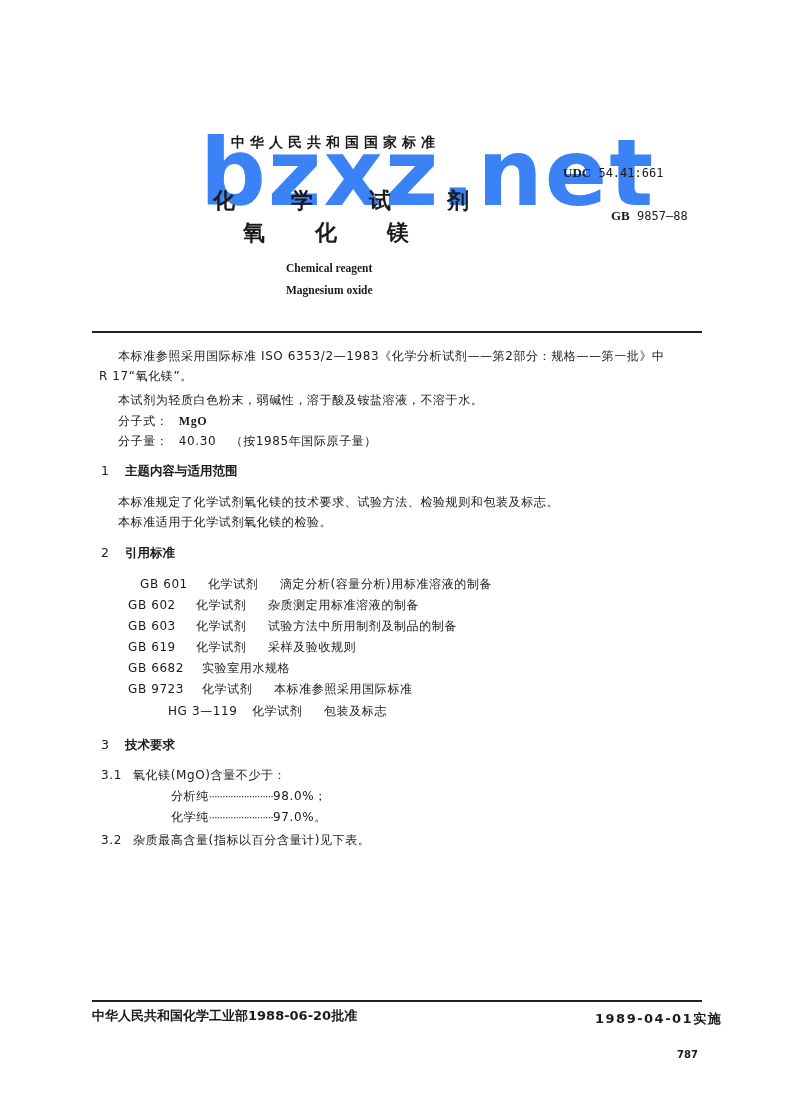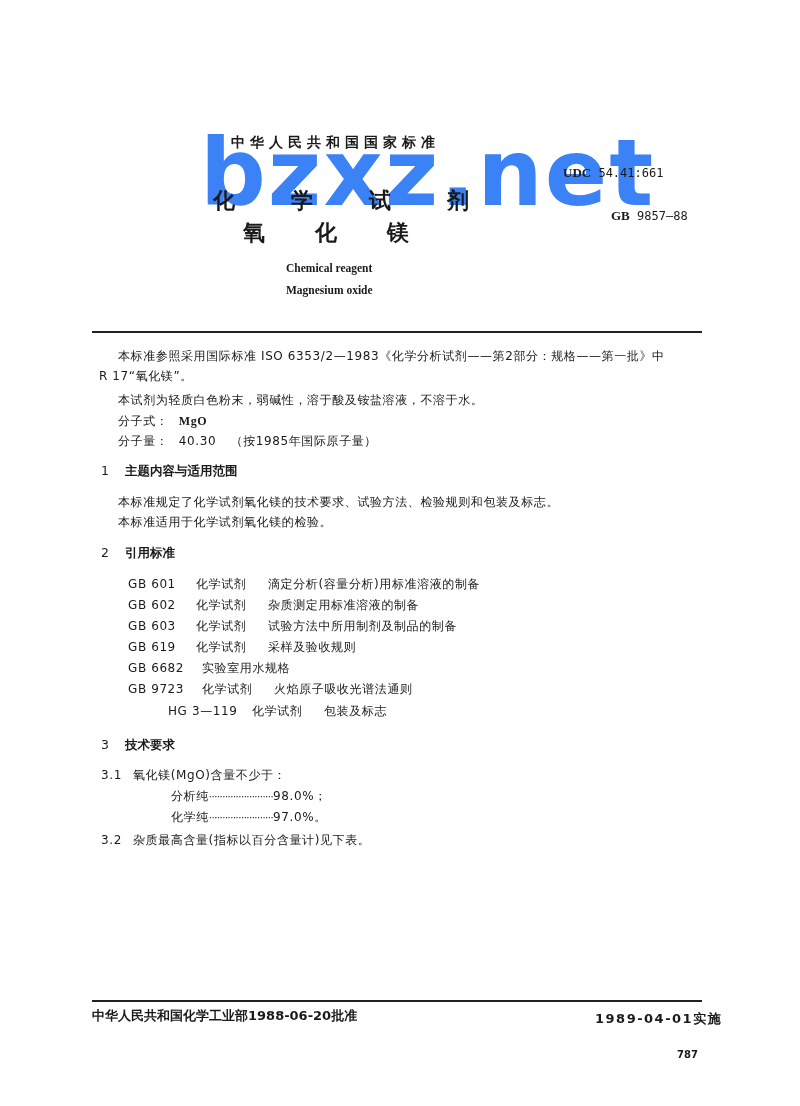--- a/index.html
+++ b/index.html
@@ -181,36 +181,36 @@
   <span class="num">1</span><span>主题内容与适用范围</span>
 </div>
 <div class="abs body s1p1 z1">本标准规定了化学试剂氧化镁的技术要求、试验方法、检验规则和包装及标志。</div>
 <div class="abs body s1p2 z1">本标准适用于化学试剂氧化镁的检验。</div>
 
 <div class="abs sec-head s2 z1">
   <span class="num">2</span><span>引用标准</span>
 </div>
 
 <div class="abs body ref-row z1" style="top:576px;">
-  <span class="code" style="width:68px;">GB 601</span><span class="cat" style="width:72px;">化学试剂</span><span class="ttl">滴定分析(容量分析)用标准溶液的制备</span>
+  <span class="code" style="width:68px;margin-left:12px;">GB 601</span><span class="cat" style="width:72px;">化学试剂</span><span class="ttl">滴定分析(容量分析)用标准溶液的制备</span>
 </div>
 <div class="abs body ref-row z1" style="top:597px;">
   <span class="code" style="width:68px;">GB 602</span><span class="cat" style="width:72px;">化学试剂</span><span class="ttl">杂质测定用标准溶液的制备</span>
 </div>
 <div class="abs body ref-row z1" style="top:618px;">
   <span class="code" style="width:68px;">GB 603</span><span class="cat" style="width:72px;">化学试剂</span><span class="ttl">试验方法中所用制剂及制品的制备</span>
 </div>
 <div class="abs body ref-row z1" style="top:639px;text-decoration:underline;">
   <span class="code" style="width:68px;">GB 619</span><span class="cat" style="width:72px;">化学试剂</span><span class="ttl">采样及验收规则</span>
 </div>
 <div class="abs body ref-row z1" style="top:660px;">
   <span class="code" style="width:74px;">GB 6682</span><span class="ttl">实验室用水规格</span>
 </div>
 <div class="abs body ref-row z1" style="top:681px;">
-  <span class="code" style="width:74px;">GB 9723</span><span class="cat" style="width:72px;">化学试剂</span><span class="ttl">火焰原子吸收光谱法通则</span>
+  <span class="code" style="width:74px;">GB 9723</span><span class="cat" style="width:72px;">化学试剂</span><span class="ttl">本标准参照采用国际标准</span>
 </div>
 <div class="abs body ref-row z1" style="top:703px;">
   <span class="code" style="width:84px;margin-left:40px;">HG 3—119</span><span class="cat" style="width:72px;">化学试剂</span><span class="ttl">包装及标志</span>
 </div>
 
 <div class="abs sec-head s3 z1">
   <span class="num">3</span><span>技术要求</span>
 </div>
 <div class="abs body c31 z1">
   <span class="num">3.1</span><span>氧化镁(MgO)含量不少于：</span>

